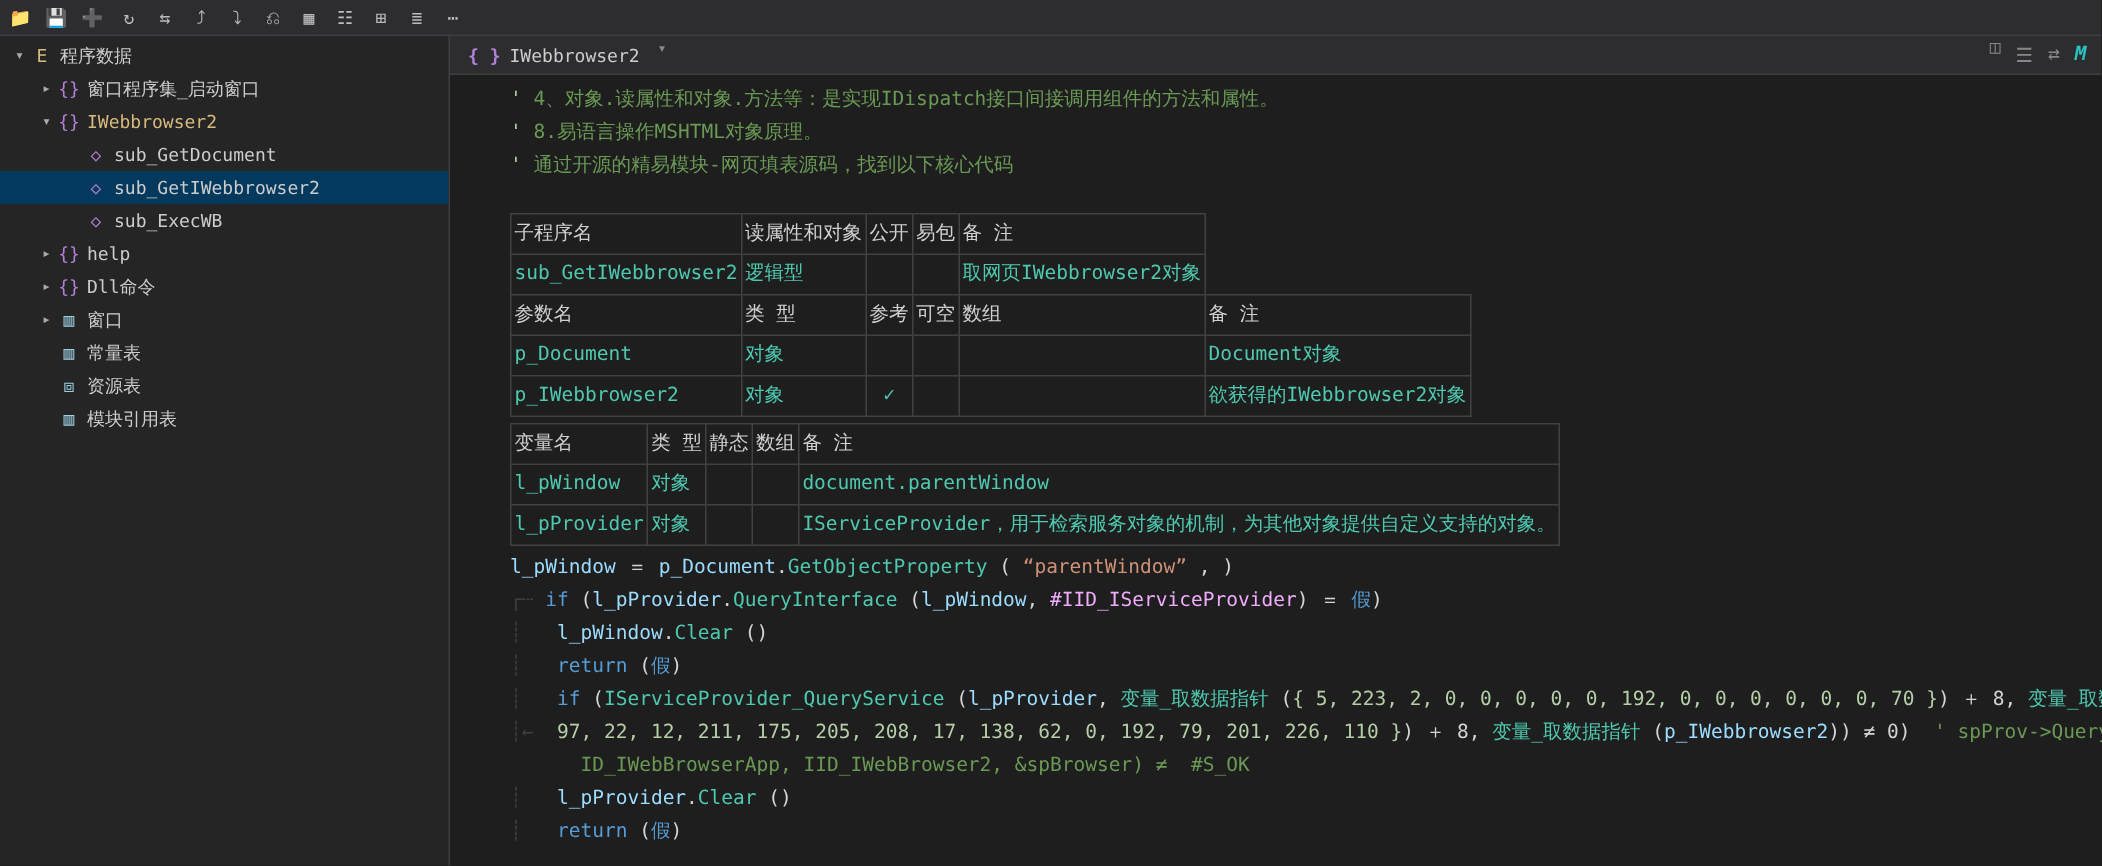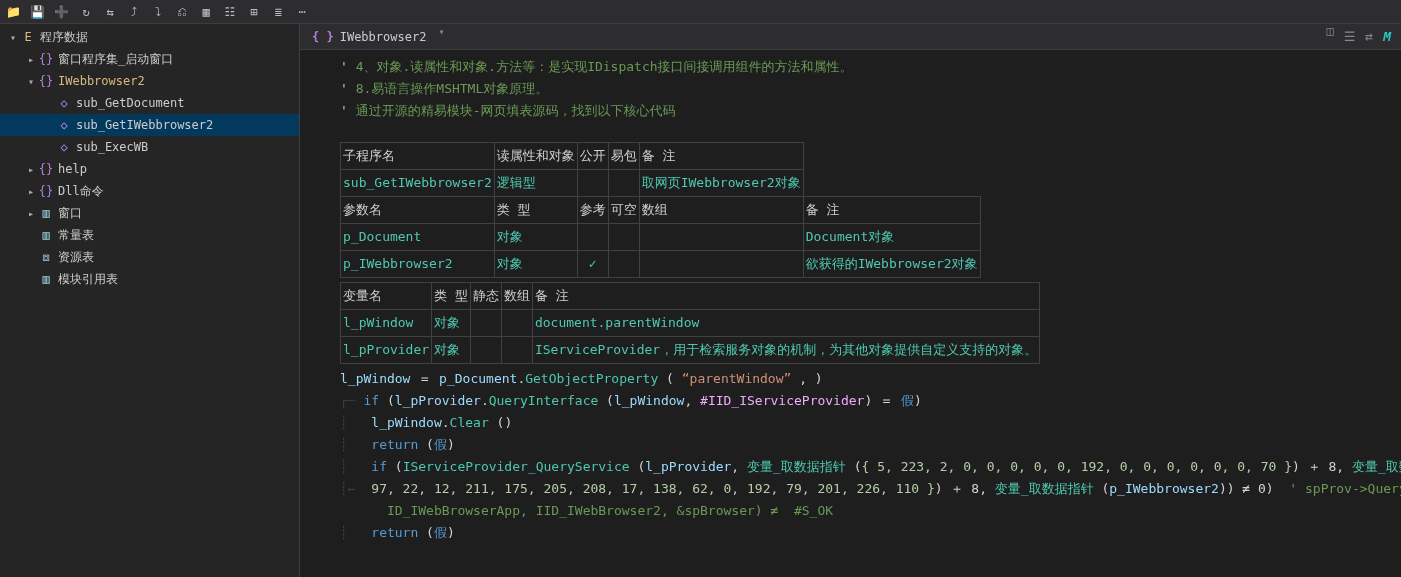--- a/index.html
+++ b/index.html
@@ -261,19 +261,20 @@
           </table>
 
         <div class="code-block">
 <div class="code-line"><span class="tok-v">l_pWindow</span><span class="tok-sym"> ＝ </span><span class="tok-v">p_Document</span><span class="tok-sym">.</span><span class="tok-fn">GetObjectProperty</span><span class="tok-sym"> ( </span><span class="tok-str">“parentWindow”</span><span class="tok-sym"> , )</span></div>
 <div class="code-line"><span class="indent-guide">┌┄ </span><span class="tok-kw">if</span><span class="tok-sym"> (</span><span class="tok-v">l_pProvider</span><span class="tok-sym">.</span><span class="tok-fn">QueryInterface</span><span class="tok-sym"> (</span><span class="tok-v">l_pWindow</span><span class="tok-sym">, </span><span class="tok-const">#IID_IServiceProvider</span><span class="tok-sym">) ＝ </span><span class="tok-kw">假</span><span class="tok-sym">)</span></div>
 <div class="code-line"><span class="indent-guide">┊   </span><span class="tok-v">l_pWindow</span><span class="tok-sym">.</span><span class="tok-fn">Clear</span><span class="tok-sym"> ()</span></div>
 <div class="code-line"><span class="indent-guide">┊   </span><span class="tok-kw">return</span><span class="tok-sym"> (</span><span class="tok-kw">假</span><span class="tok-sym">)</span></div>
 <div class="code-line"><span class="indent-guide">┊   </span><span class="tok-kw">if</span><span class="tok-sym"> (</span><span class="tok-fn">IServiceProvider_QueryService</span><span class="tok-sym"> (</span><span class="tok-v">l_pProvider</span><span class="tok-sym">, </span><span class="tok-fn">变量_取数据指针</span><span class="tok-sym"> (</span><span class="tok-num">{ 5, 223, 2, 0, 0, 0, 0, 0, 192, 0, 0, 0, 0, 0, 0, 70 }</span><span class="tok-sym">) </span><span class="tok-sym">＋ 8</span><span class="tok-sym">, </span><span class="tok-fn">变量_取数据指针</span></div>
 <div class="code-line"><span class="indent-guide">┊←  </span><span class="tok-num">97, 22, 12, 211, 175, 205, 208, 17, 138, 62, 0, 192, 79, 201, 226, 110 }</span><span class="tok-sym">) </span><span class="tok-sym">＋ 8</span><span class="tok-sym">, </span><span class="tok-fn">变量_取数据指针</span><span class="tok-sym"> (</span><span class="tok-v">p_IWebbrowser2</span><span class="tok-sym">)) </span><span class="tok-sym">≠ 0</span><span class="tok-sym">)  </span><span class="tok-c2">' spProv-&gt;QueryService(I</span></div>
 <div class="code-line"><span class="indent-guide">      </span><span class="tok-c2">ID_IWebBrowserApp, IID_IWebBrowser2, &amp;spBrowser) ≠  #S_OK</span></div>
+<div class="code-line"><span class="indent-guide">┊   </span><span class="tok-v">l_pProvider</span><span class="tok-sym">.</span><span class="tok-fn">Clear</span><span class="tok-sym"> ()</span></div>
 <div class="code-line"><span class="indent-guide">┊   </span><span class="tok-kw">return</span><span class="tok-sym"> (</span><span class="tok-kw">假</span><span class="tok-sym">)</span></div>
 
         </div>
       </div>
     </div>
   </div>
 </div>
 
 </body></html>

